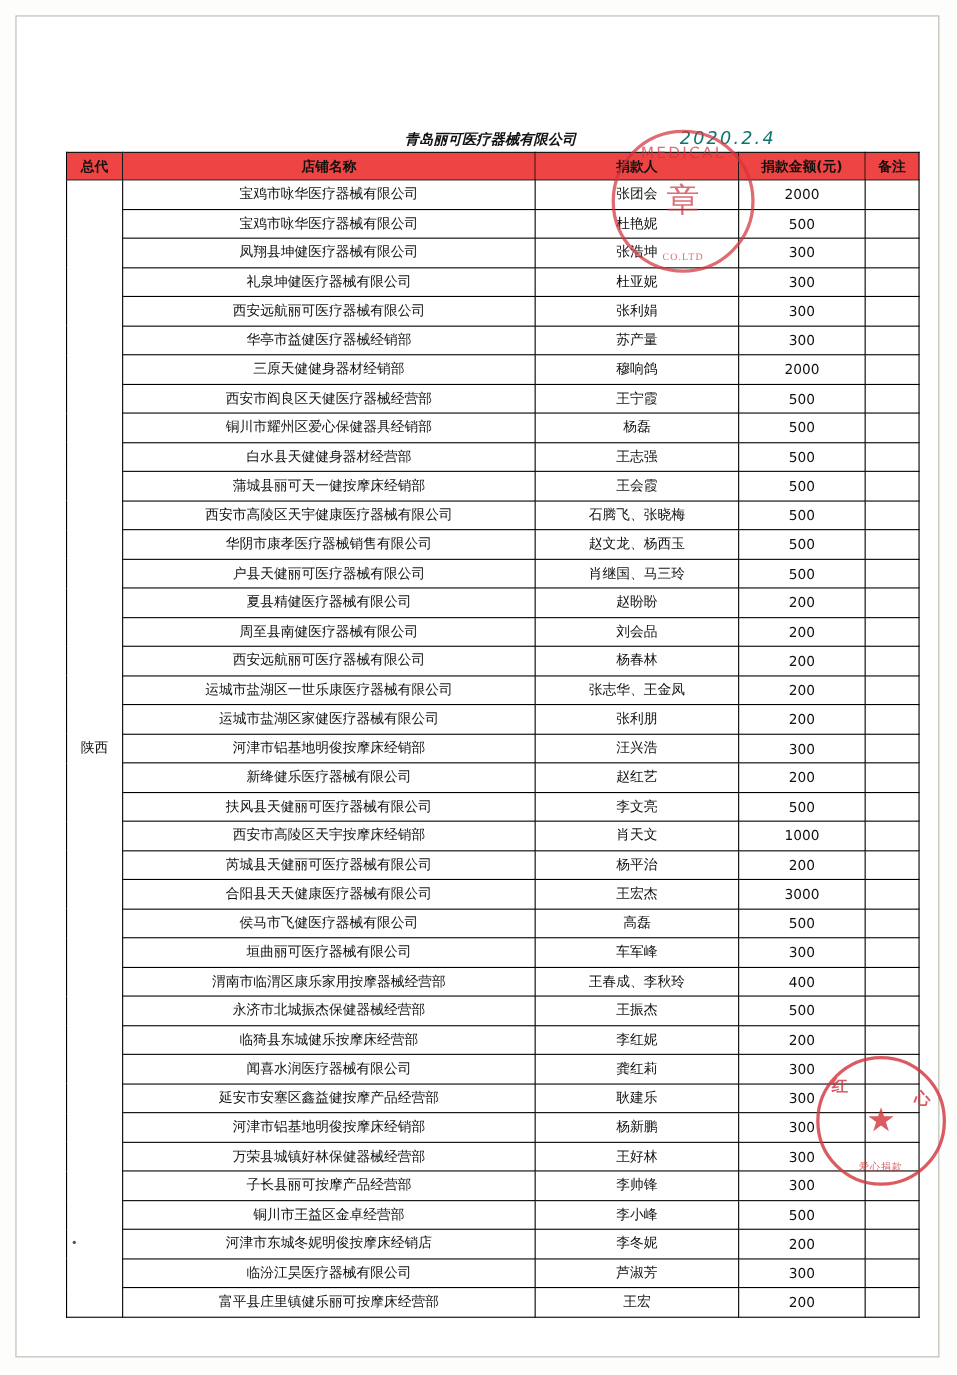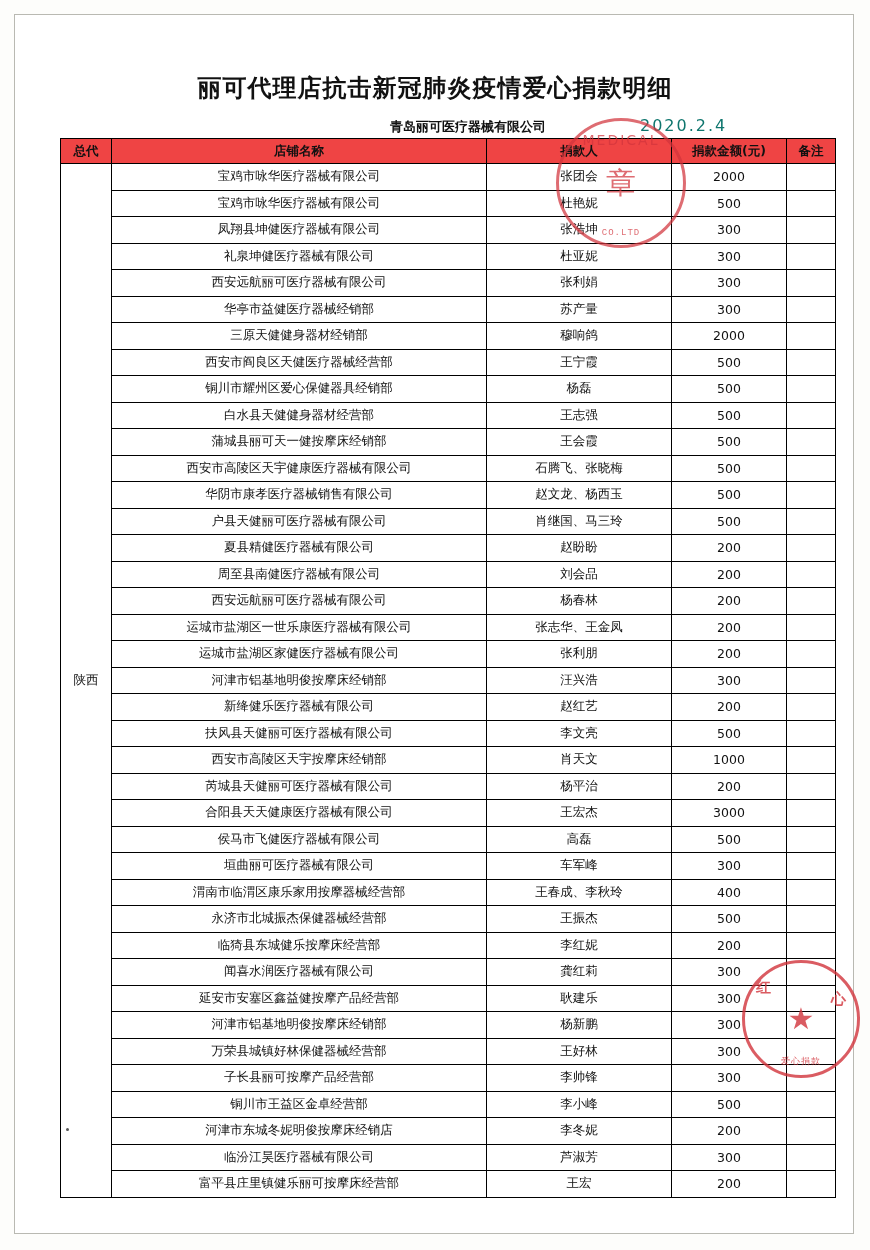--- a/index.html
+++ b/index.html
@@ -40,23 +40,24 @@
     text-align: center;
     font-size: 24px;
     font-weight: bold;
     letter-spacing: 1px;
     color: #111;
     font-family: "DejaVu Sans", "Liberation Sans", sans-serif;
   }
   .subtitle-row {
     position: absolute;
     top: 118px;
-    left: 390px;
+    left: 368px;
     width: 420px;
     height: 20px;
+    font-style: italic;
   }
   .company {
     position: absolute;
     left: 0;
     top: 0;
     font-size: 13px;
     font-weight: bold;
     color: #111;
     font-family: "DejaVu Sans", "Liberation Sans", sans-serif;
   }
@@ -157,21 +158,21 @@
     font-family: "DejaVu Sans", "Liberation Sans", sans-serif;
   }
   .stamp-text-bottom {
     position: absolute;
     width: 100%;
     bottom: 10px;
     text-align: center;
     color: #d2343c;
     font-size: 9px;
     letter-spacing: 1px;
-    font-family: Liberation Mono, monospace;
+    font-family: Liberation Serif, serif;
   }
   .stamp-side-char {
     position: absolute;
     color: #d2343c;
     font-size: 15px;
     font-weight: bold;
     font-family: "DejaVu Sans", "Liberation Sans", sans-serif;
   }
   .mark-dot {
     position: absolute;
@@ -182,21 +183,20 @@
     background: #555;
     border-radius: 50%;
   }
 </style>
 </head>
 <body>
 
 <div class="page">
   <div class="scan-frame"></div>
 
-  <div class="doc-title">丽可代理店抗击新冠肺炎疫情爱心捐款明细</div>
 
   <div class="subtitle-row">
     <span class="company">青岛丽可医疗器械有限公司</span>
     <span class="doc-date">2020.2.4</span>
   </div>
 
   <table class="donations">
     <thead>
       <tr>
         <th class="col-region">总代</th>

